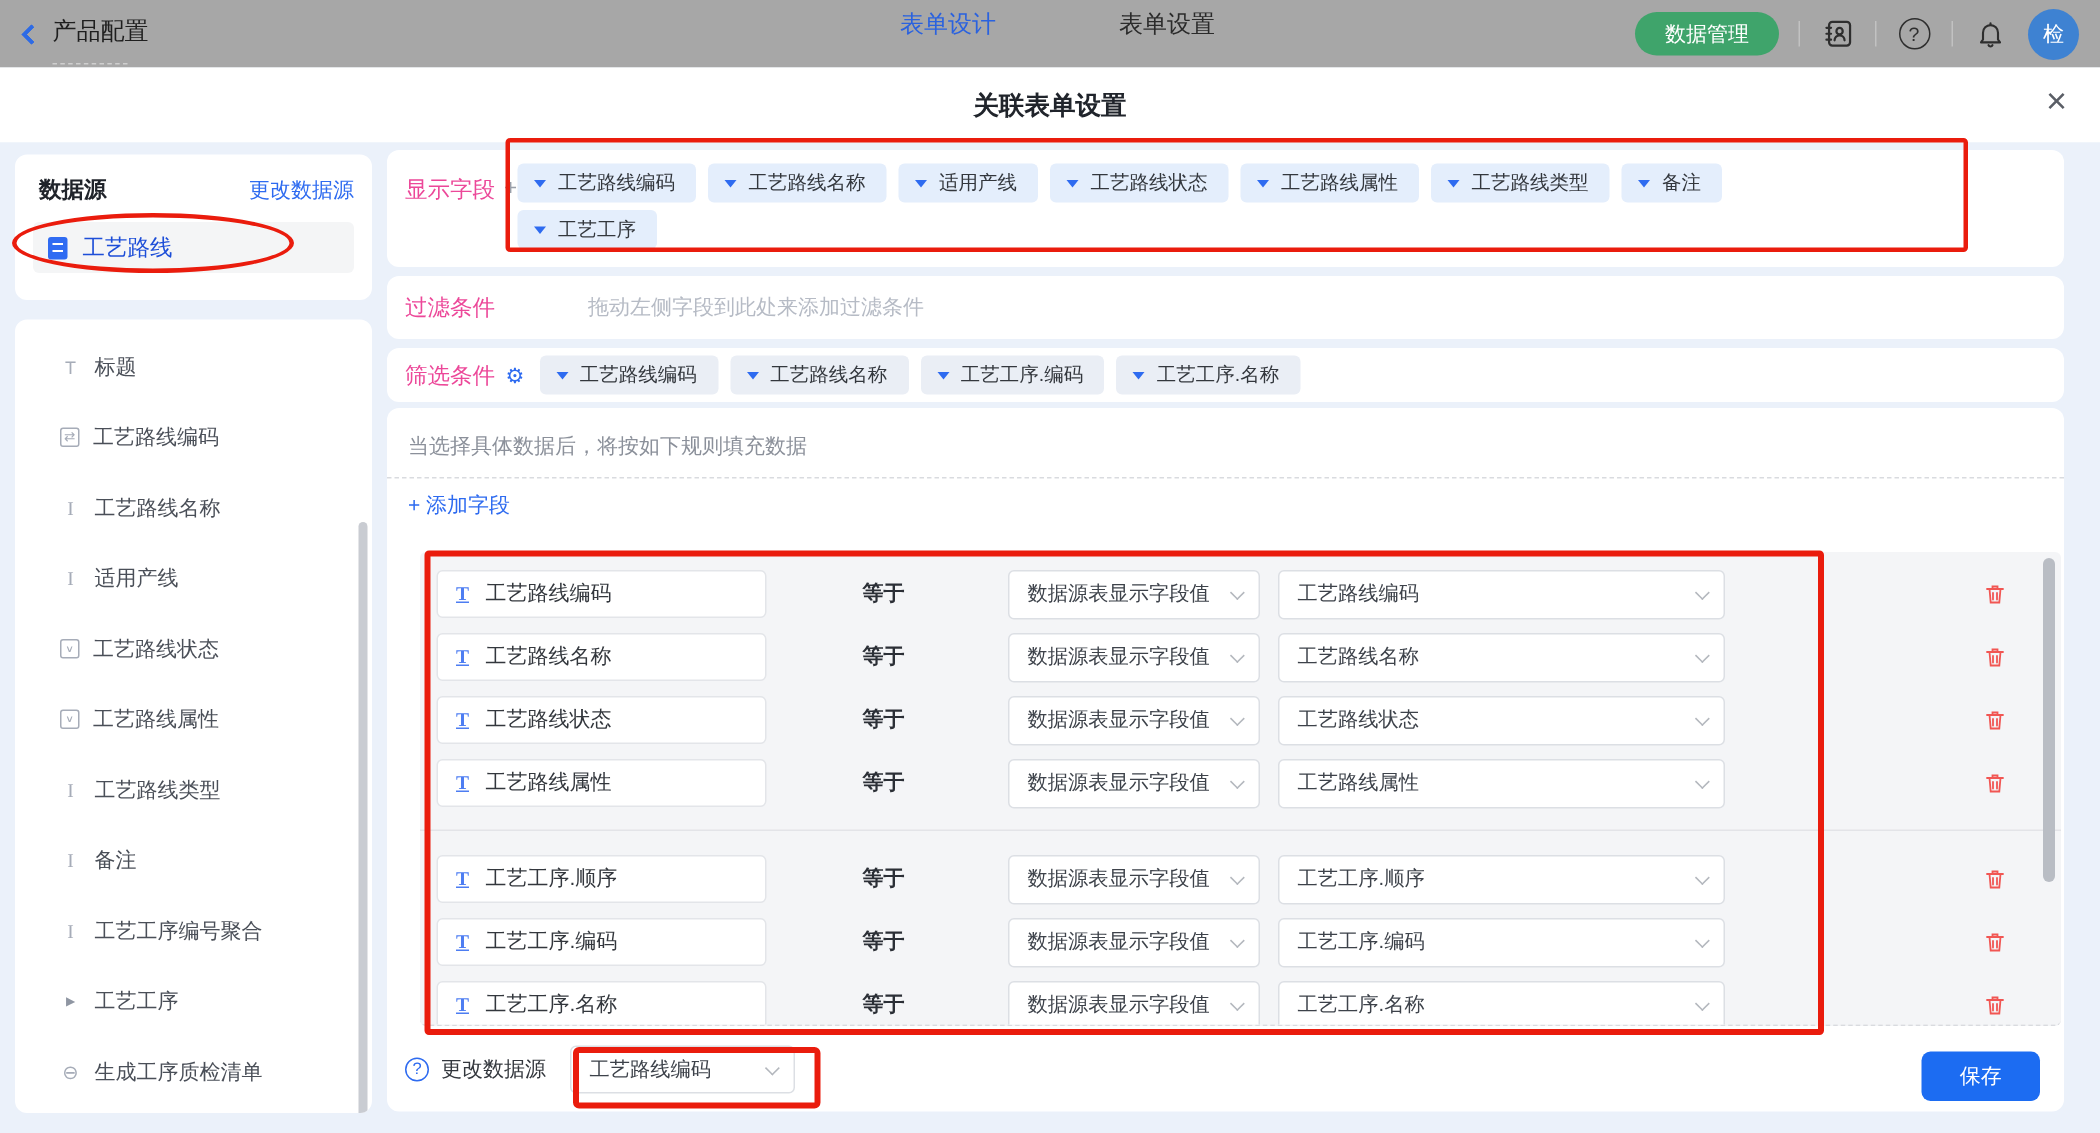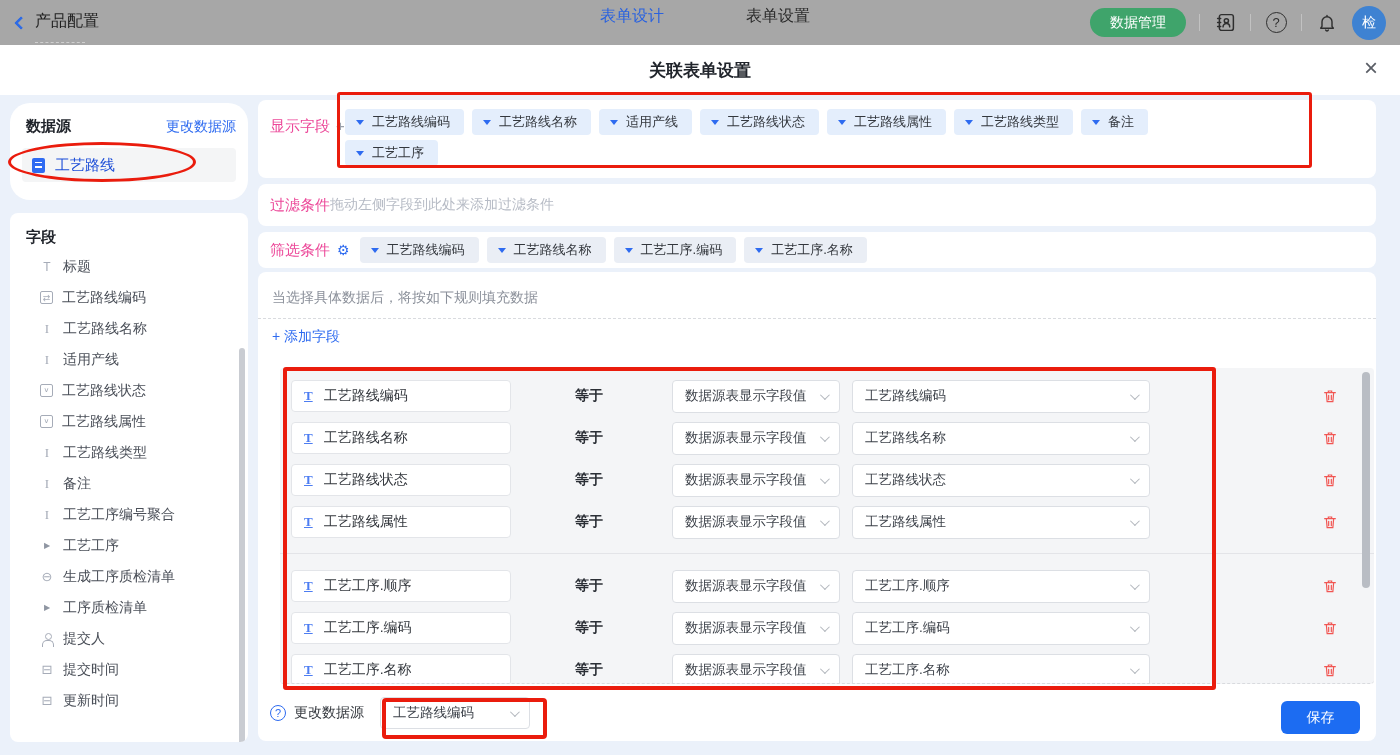--- a/index.html
+++ b/index.html
@@ -32,34 +32,34 @@
   .modal-header { position:absolute; left:0; top:45px; width:1400px; height:50px; background:#fff; }
   .modal-title { position:absolute; left:0; right:0; top:0; height:50px; display:flex; align-items:center;
     justify-content:center; font-size:17px; font-weight:700; color:#20242b; }
   .modal-close { position:absolute; right:22px; top:11px; font-size:24px; color:#5a5e66; cursor:pointer; line-height:1; }
 
   
   .body { position:absolute; left:0; top:95px; width:1400px; height:660px; background:#ebf1fa; }
   .card { position:absolute; background:#fff; border-radius:8px; }
 
   
-  .sb-card1 { left:10px; top:8px; width:238px; height:97px;border-radius:20px; }
+  .sb-card1 { left:10px; top:8px; width:238px; height:97px; }
   .sb-card1-head { display:flex; align-items:center; justify-content:space-between; padding:14px 12px 0 16px; }
   .sb-title { font-size:15px; font-weight:700; color:#20242b; }
   .link { color:#2e6bf0; font-size:14px; cursor:pointer; }
   .ds-row { margin:12px 12px 0 12px; height:34px; background:#f4f5f6; border-radius:4px;
     display:flex; align-items:center; gap:10px; padding:0 10px; cursor:pointer; }
   .doc-ic { width:13px; height:15px; background:#2f6bf2; border-radius:2px; position:relative; flex:none; }
   .doc-ic::after { content:""; position:absolute; left:3px; right:3px; top:4px; height:7px;
     background:repeating-linear-gradient(#fff 0 1.5px, rgba(0,0,0,0) 1.5px 4.5px); }
   .ds-label { font-size:15px; color:#1d4ed8; }
 
   .sb-card2 { left:10px; top:118px; width:238px; height:529px; overflow:hidden; }
   .fields-title { font-size:15px; font-weight:700; color:#20242b; padding:15px 0 4px 16px; }
-  .field-item { height:31px; display:flex; align-items:center; gap:9px; padding-left:30px; cursor:pointer; }
+  .field-item { height:31px; display:flex; align-items:center; gap:9px; padding-left:30px; cursor:pointer;margin-top:16px; }
   .field-label { font-size:14px; color:#4a4f58; }
   .i { width:14px; height:14px; display:inline-flex; align-items:center; justify-content:center;
     color:#a6acb8; flex:none; }
   .i-text::before { content:"I"; font-family:"Liberation Serif","DejaVu Serif",serif; font-size:13px; }
   .i-title::before { content:"T"; font-size:12px; }
   .i-box { width:13px; height:13px; border:1px solid #a6acb8; border-radius:2px; }
   .i-auto::before { content:"\21C4"; font-size:9px; }
   .i-select::before { content:"\2228"; font-size:8px; transform:scaleY(.8); }
   .i-expand::before { content:"\25B6"; font-size:8px; color:#8f96a2; }
   .i-switch::before { content:"\2296"; font-size:13px; }
@@ -78,21 +78,21 @@
   .tag-lines { position:absolute; left:87px; top:9px; }
   .tag-line { display:flex; gap:8px; margin-bottom:5px; }
   .tag { height:26px; background:#e4eefc; border-radius:4px; display:flex; align-items:center; gap:8px;
     padding:0 14px 0 11px; font-size:13px; color:#33373d; cursor:pointer; }
   .tag.gray { background:#eaeef5; }
   .caret-down { width:0; height:0; border-left:4px solid rgba(0,0,0,0); border-right:4px solid rgba(0,0,0,0);
     border-top:5px solid #2e6bf0; }
   .r1-label { position:absolute; left:12px; top:17px; display:flex; }
 
   .main-row2 { left:258px; top:89px; width:1118px; height:42px; display:flex; align-items:center; padding:0 12px; }
-  .placeholder { font-size:14px; color:#b6bbc5; }
+  .placeholder { font-size:14px; color:#b6bbc5; margin-left:62px; }
 
   .main-row3 { left:258px; top:137px; width:1118px; height:36px; display:flex; align-items:center; padding:0 12px; }
   .gear { color:#2e6bf0; font-size:14px; margin:0 10px 0 7px; cursor:pointer; }
 
   
   .rules-card { left:258px; top:177px; width:1118px; height:469px; overflow:hidden; }
   .rules-hint { font-size:14px; color:#8b909a; padding:17px 0 0 14px; }
   .dash-div { position:absolute; left:0; right:0; top:46px; border-top:1px dashed #d9dbdf; }
   .add-field { position:absolute; left:14px; top:56px; font-size:14px; color:#2e6bf0; cursor:pointer;text-align:center; }
   .rules-box { position:absolute; left:22px; top:96px; width:1094px; height:316px; background:#f4f5f7;
@@ -183,21 +183,20 @@
         <span class="sb-title">数据源</span>
         <span class="link">更改数据源</span>
       </div>
       <div class="ds-row">
         <span class="doc-ic"></span>
         <span class="ds-label">工艺路线</span>
       </div>
     </div>
 
     <div class="card sb-card2">
-      <div class="fields-title">字段</div>
 
       <div class="field-item">
           <span class="i i-title"></span>
           <span class="field-label">标题</span>
         </div>
       <div class="field-item">
           <span class="i i-box i-auto"></span>
           <span class="field-label">工艺路线编码</span>
         </div>
       <div class="field-item">

